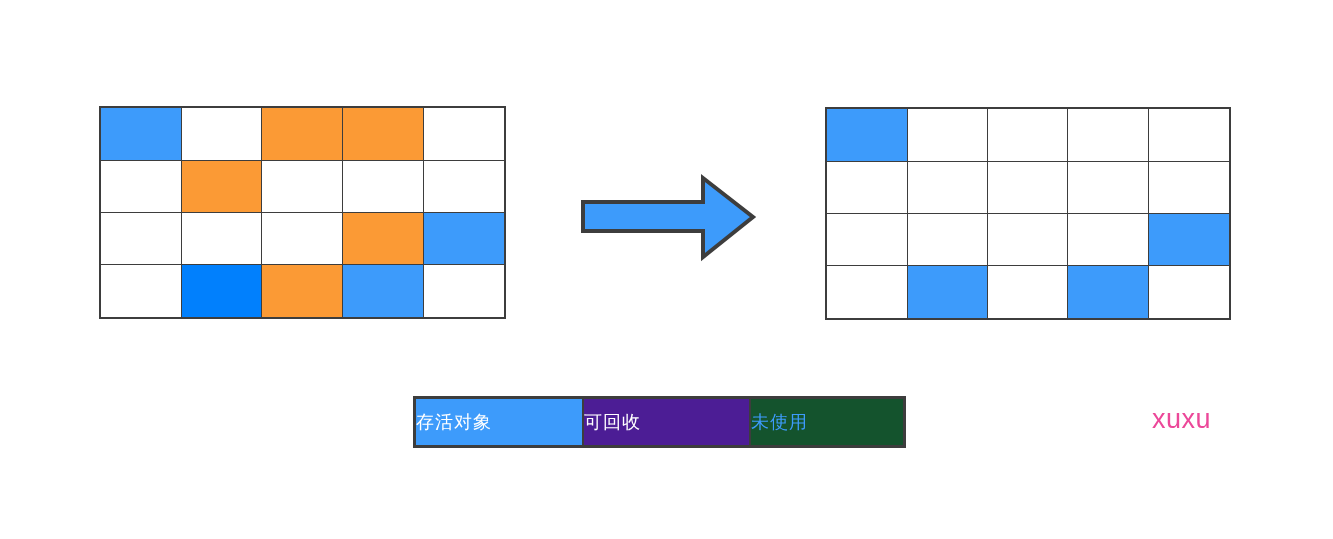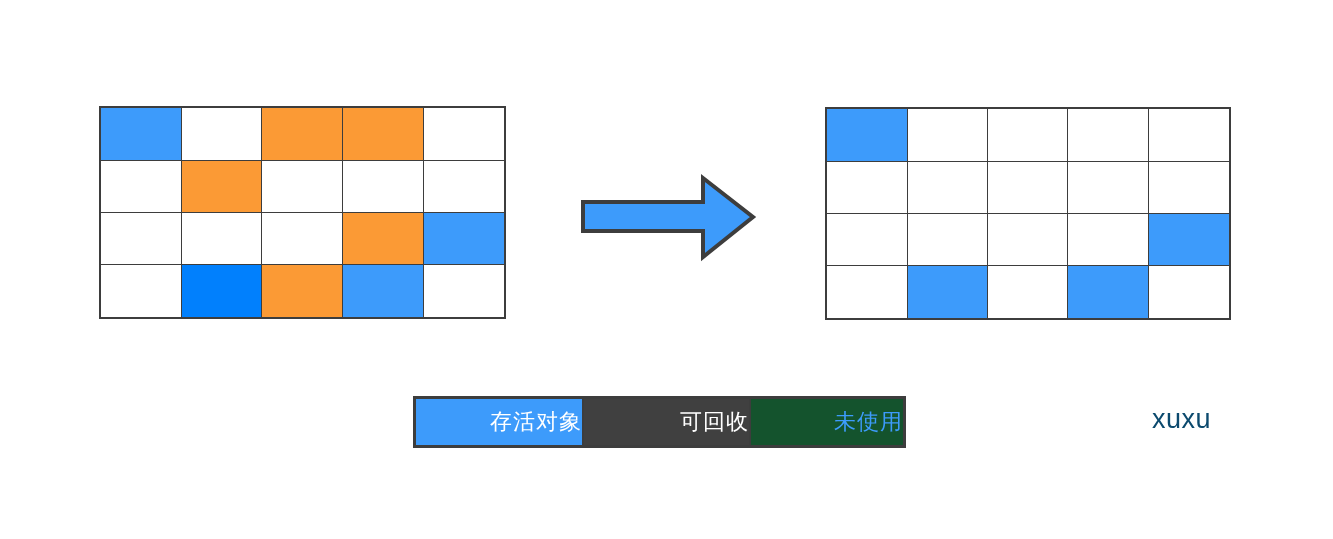--- a/index.html
+++ b/index.html
@@ -65,52 +65,52 @@
     width: 493px;
     height: 52px;
     box-sizing: border-box;
     border: 3px solid #3d3d3d;
     display: flex;
     background: #ffffff;
   }
   .legend-item {
     display: flex;
     align-items: center;
-    justify-content: flex-end;
+    justify-content: flex-start;
     box-sizing: border-box;
-    font-size: 22px;
+    font-size: 18px;
     letter-spacing: 1px;
     line-height: 1;
     white-space: nowrap;
   }
   .legend-item.seg-live {
     width: 168px;
     background: #3d9bfb;
     color: #ffffff;
     border-right: 2.5px solid #3d3d3d;
   }
   .legend-item.seg-garbage {
     width: 167px;
-    background: #404040;
+    background: #4c1d95;
     color: #ffffff;
     border-right: 2.5px solid #3d3d3d;
   }
   .legend-item.seg-unused {
     flex: 1;
     background: #14532d;
     color: #3d9bfb;
   }
 
   
   .watermark {
     position: absolute;
     left: 1152px;
     top: 406px;
     font-size: 27px;
-    color: #0c4a6e;
+    color: #ec4899;
     letter-spacing: 0.5px;
     line-height: 1;
     text-align: right;
   }
 </style>
 </head>
 <body>
 
 <div id="canvas">
 

